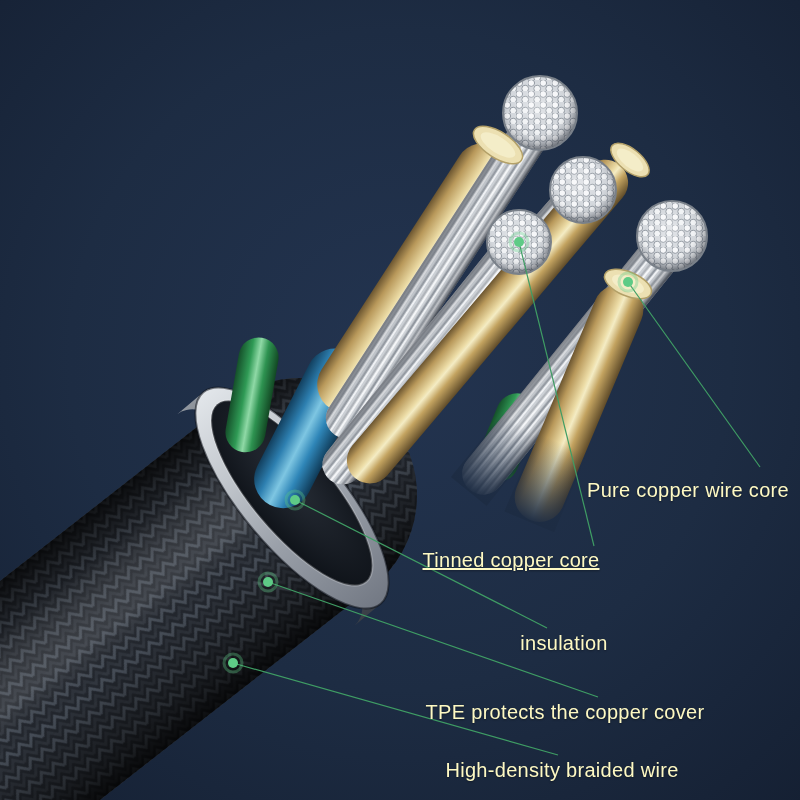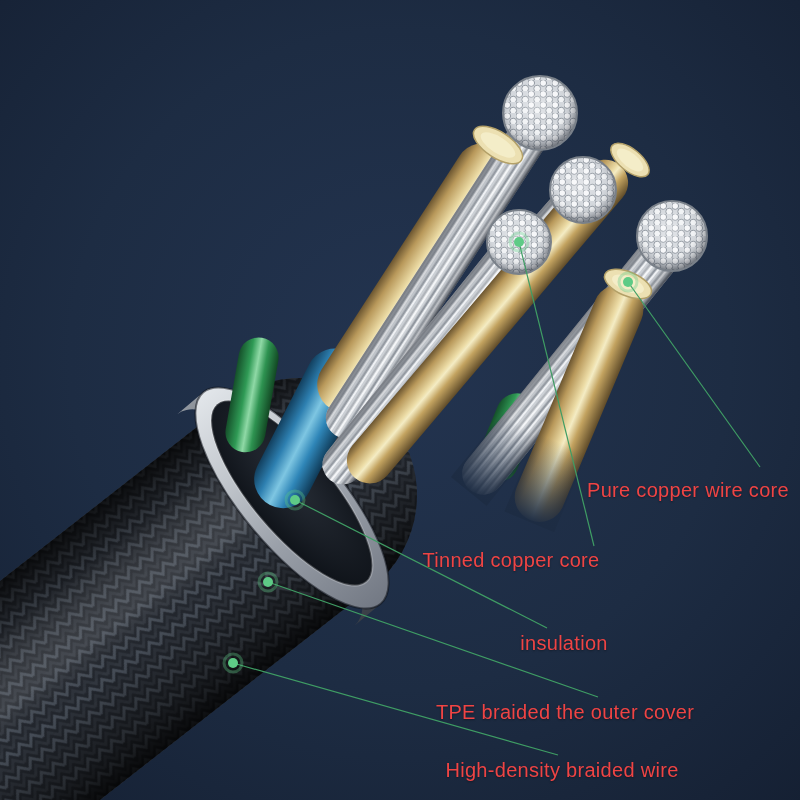--- a/index.html
+++ b/index.html
@@ -1,21 +1,21 @@
 <!DOCTYPE html>
 <html><head>
 <meta charset="utf-8">
 <style>
   html,body{margin:0;padding:0;background:#152033;}
   .stage{position:relative;width:800px;height:800px;overflow:hidden;
          font-family:"Liberation Sans",sans-serif;}
   .stage svg{position:absolute;left:0;top:0;}
   #labels{position:absolute;inset:0;pointer-events:none;}
   .callout-label{position:absolute;transform:translateX(-50%);
-                 color:#ef4444;font-size:20px;letter-spacing:.3px;
+                 color:#fef9c3;font-size:20px;letter-spacing:.3px;
                  white-space:nowrap;text-shadow:0 1px 2px rgba(0,0,0,.35);}
 </style>
 </head>
 <body>
 
 <div class="stage">
 
   <svg width="800" height="800" viewBox="0 0 800 800">
     <defs>
       <radialGradient id="bgGrad" cx="50%" cy="45%" r="75%">
@@ -213,18 +213,18 @@
         <circle cx="268" cy="582" r="9" fill="none" stroke="rgba(94,203,134,0.35)" stroke-width="3"></circle>
         <circle cx="268" cy="582" r="5" fill="#5ecb86"></circle>
         <line x1="233" y1="663" x2="558" y2="755" stroke="#3f9d64" stroke-width="1.2"></line>
         <circle cx="233" cy="663" r="9" fill="none" stroke="rgba(94,203,134,0.35)" stroke-width="3"></circle>
         <circle cx="233" cy="663" r="5" fill="#5ecb86"></circle>
       </g>
   </svg>
 
   <div id="labels">
     <div class="callout-label" style="left: 688px; top: 479px;">Pure copper wire core</div>
-    <div class="callout-label" style="left: 511px; top: 549px;">Tinned copper core</div>
+    <div class="callout-label" style="left: 511px; top: 549px; text-decoration: underline;">Tinned copper core</div>
     <div class="callout-label" style="left: 520px; top: 632px; margin-left: 44px;">insulation</div>
-    <div class="callout-label" style="left: 565px; top: 701px;">TPE braided the outer cover</div>
+    <div class="callout-label" style="left: 565px; top: 701px;">TPE protects the copper cover</div>
     <div class="callout-label" style="left: 562px; top: 759px;">High-density braided wire</div>
   </div>
 </div>
 
 </body></html>

